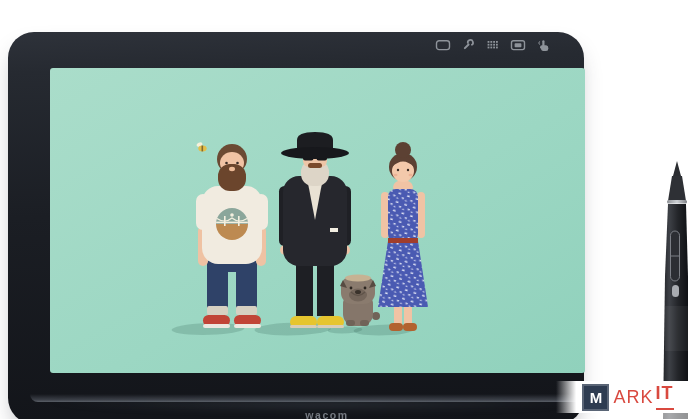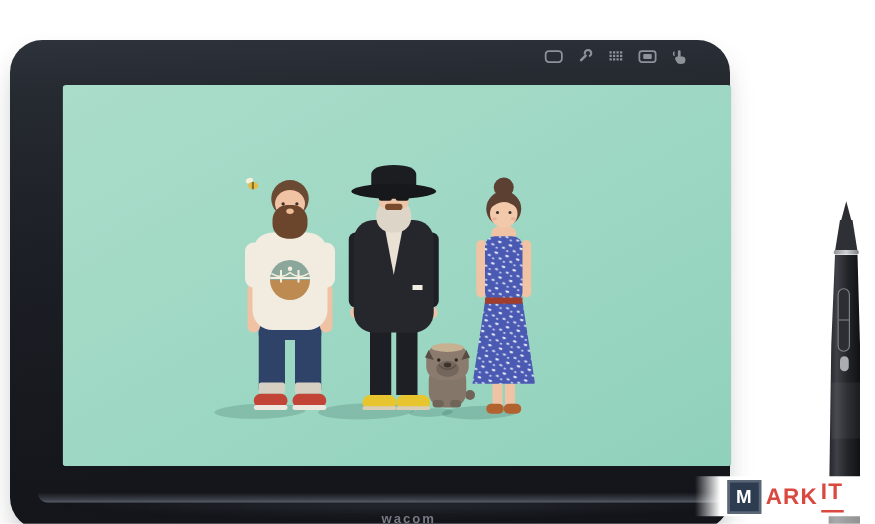--- a/index.html
+++ b/index.html
@@ -38,21 +38,21 @@
   .pen{position:absolute;left:650px;top:156px;width:50px;height:263px;}
 
   
   .watermark{position:absolute;left:556px;top:381px;width:144px;height:32px;
          display:flex;align-items:center;justify-content:center;gap:2px;
          background:linear-gradient(90deg,rgba(255,255,255,0) 0%,#ffffff 14%);
          z-index:5;}
   .wm-box{display:inline-flex;align-items:center;justify-content:center;
          width:23px;height:23px;background:#2e3c51;border:2px solid #5a6576;
          color:#ffffff;font-weight:bold;font-size:15px;margin-right:2px;}
-  .wm-ark{color:#d9493f;font-weight:bold;font-size:18px;letter-spacing:1px;text-align:center;}
+  .wm-ark{color:#d9493f;font-weight:normal;font-size:18px;letter-spacing:1px;text-align:center;}
   .wm-it{color:#d9493f;font-weight:bold;font-size:18px;letter-spacing:1px;
          border-bottom:2px solid #d9493f;line-height:1;padding-bottom:6px;}
 </style>
 </head>
 <body>
 
 <div class="stage">
 
   <div class="tablet">
 

